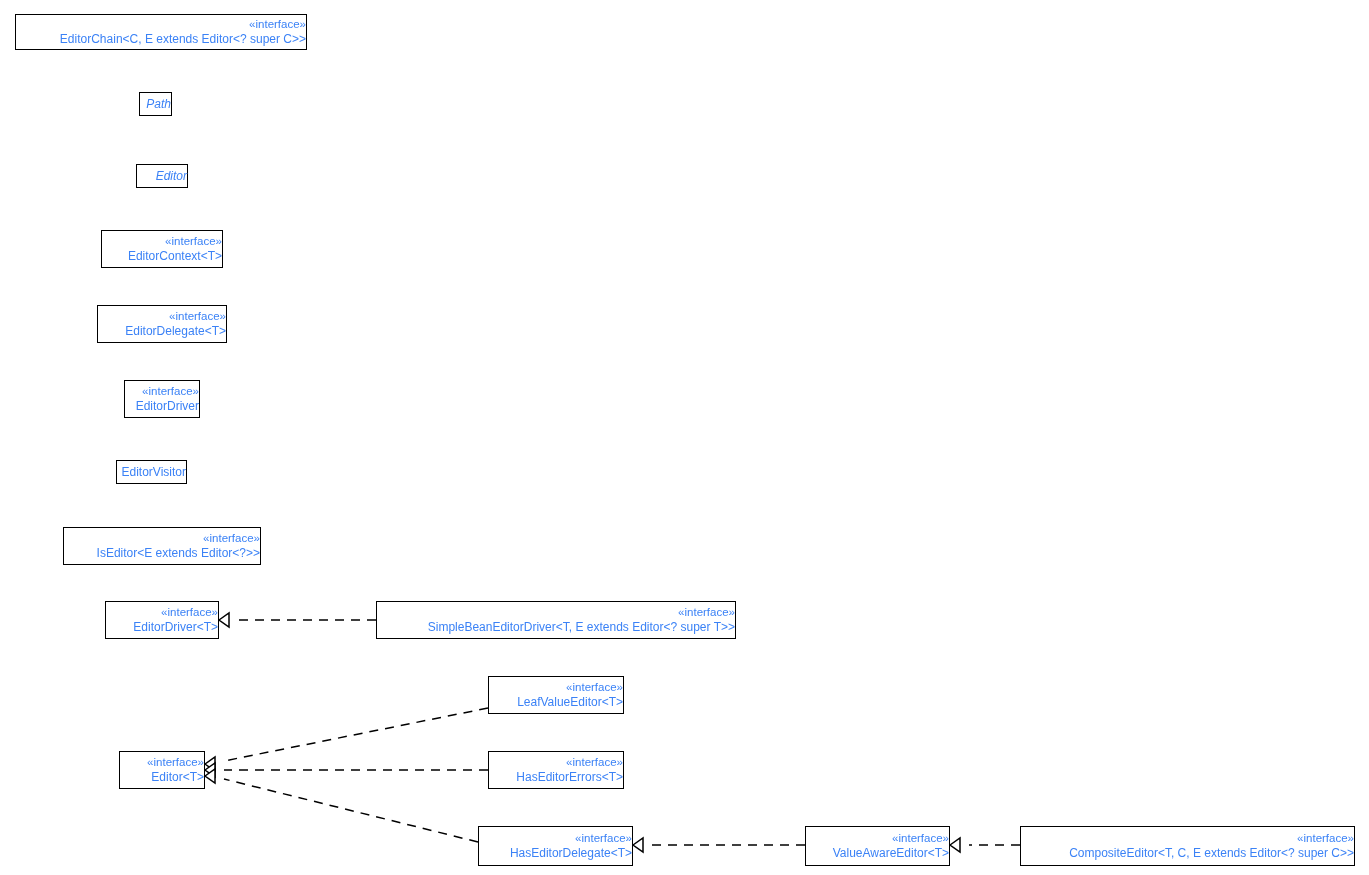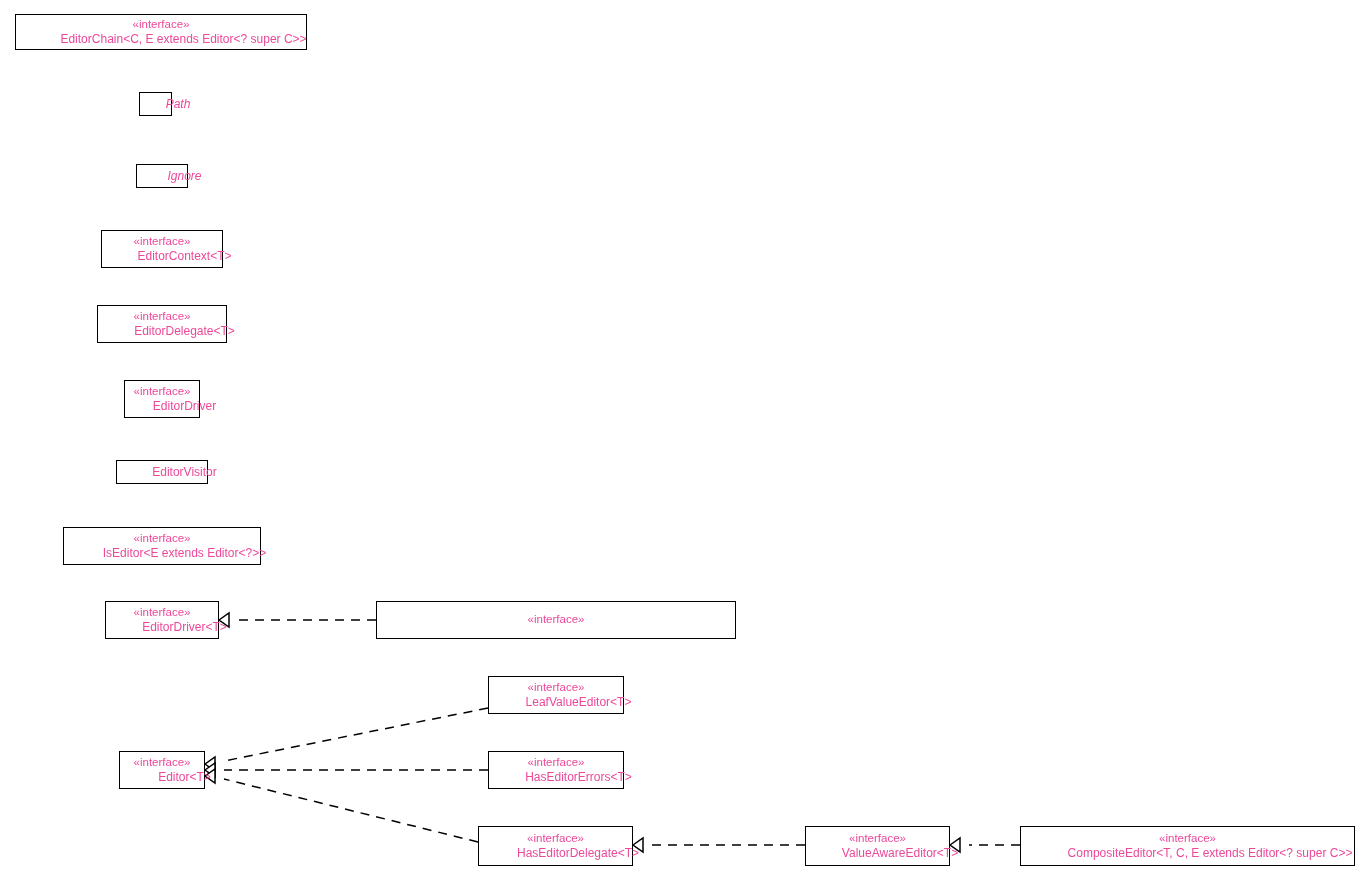--- a/index.html
+++ b/index.html
@@ -24,24 +24,24 @@
     height: 875px;
     pointer-events: none;
   }
   .uml-box {
     position: absolute;
     box-sizing: border-box;
     border: 1.4px solid #000000;
     background: #ffffff;
     display: flex;
     flex-direction: column;
-    align-items: center;
+    align-items: flex-end;
     justify-content: center;
     line-height: 1.18;
-    color: #ec4899;
+    color: #3b82f6;
     z-index: 2;
   }
   .stereotype {
     font-size: 11.5px;
     white-space: nowrap;
     letter-spacing: 0px;
   }
   .cls-name {
     font-size: 12px;
     white-space: nowrap;
@@ -84,47 +84,48 @@
     </svg>
 
 <div class="uml-box" style="left: 15px; top: 14px; width: 292px; height: 36px;">
       <div class="stereotype">«interface»</div>
       <div class="cls-name">EditorChain&lt;C, E extends Editor&lt;? super C&gt;&gt;</div>
     </div>
     <div class="uml-box" style="left: 139px; top: 92px; width: 33px; height: 24px;">
       <div class="cls-name italic">Path</div>
     </div>
     <div class="uml-box" style="left: 136px; top: 164px; width: 52px; height: 24px;">
-      <div class="cls-name italic">Ignore</div>
+      <div class="cls-name italic">Editor</div>
     </div>
     <div class="uml-box" style="left: 101px; top: 230px; width: 122px; height: 38px;">
       <div class="stereotype">«interface»</div>
       <div class="cls-name">EditorContext&lt;T&gt;</div>
     </div>
     <div class="uml-box" style="left: 97px; top: 305px; width: 130px; height: 38px;">
       <div class="stereotype">«interface»</div>
       <div class="cls-name">EditorDelegate&lt;T&gt;</div>
     </div>
     <div class="uml-box" style="left: 124px; top: 380px; width: 76px; height: 38px;">
       <div class="stereotype">«interface»</div>
       <div class="cls-name">EditorDriver</div>
     </div>
-    <div class="uml-box" style="left: 116px; top: 460px; width: 92px; height: 24px;">
+    <div class="uml-box" style="left: 116px; top: 460px; width: 71px; height: 24px;">
       <div class="cls-name">EditorVisitor</div>
     </div>
     <div class="uml-box" style="left: 63px; top: 527px; width: 198px; height: 38px;">
       <div class="stereotype">«interface»</div>
       <div class="cls-name">IsEditor&lt;E extends Editor&lt;?&gt;&gt;</div>
     </div>
     <div class="uml-box" style="left: 105px; top: 601px; width: 114px; height: 38px;">
       <div class="stereotype">«interface»</div>
       <div class="cls-name">EditorDriver&lt;T&gt;</div>
     </div>
     <div class="uml-box" style="left: 376px; top: 601px; width: 360px; height: 38px;">
       <div class="stereotype">«interface»</div>
+      <div class="cls-name">SimpleBeanEditorDriver&lt;T, E extends Editor&lt;? super T&gt;&gt;</div>
     </div>
     <div class="uml-box" style="left: 488px; top: 676px; width: 136px; height: 38px;">
       <div class="stereotype">«interface»</div>
       <div class="cls-name">LeafValueEditor&lt;T&gt;</div>
     </div>
     <div class="uml-box" style="left: 119px; top: 751px; width: 86px; height: 38px;">
       <div class="stereotype">«interface»</div>
       <div class="cls-name">Editor&lt;T&gt;</div>
     </div>
     <div class="uml-box" style="left: 488px; top: 751px; width: 136px; height: 38px;">

